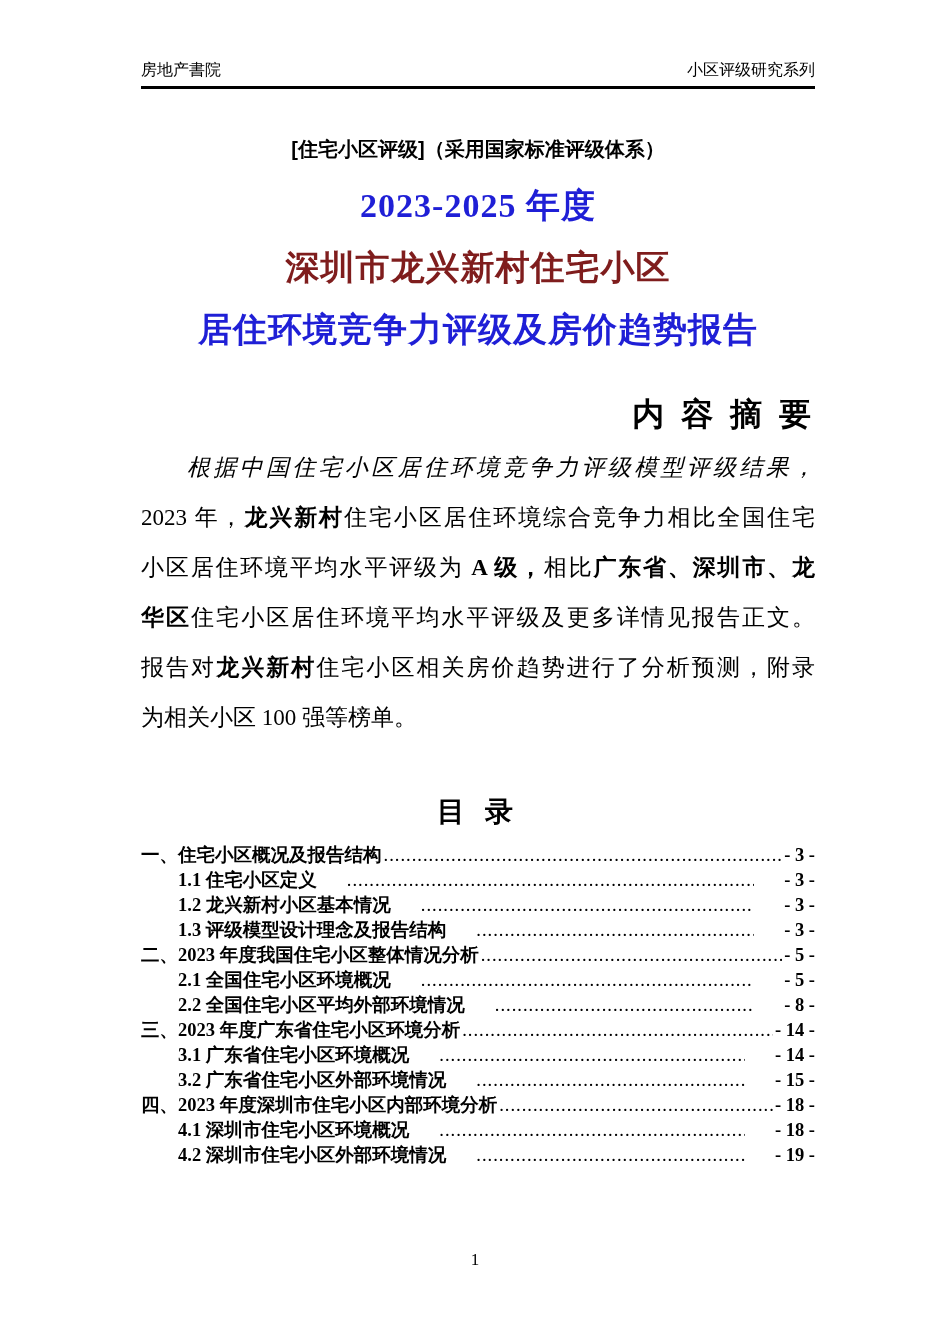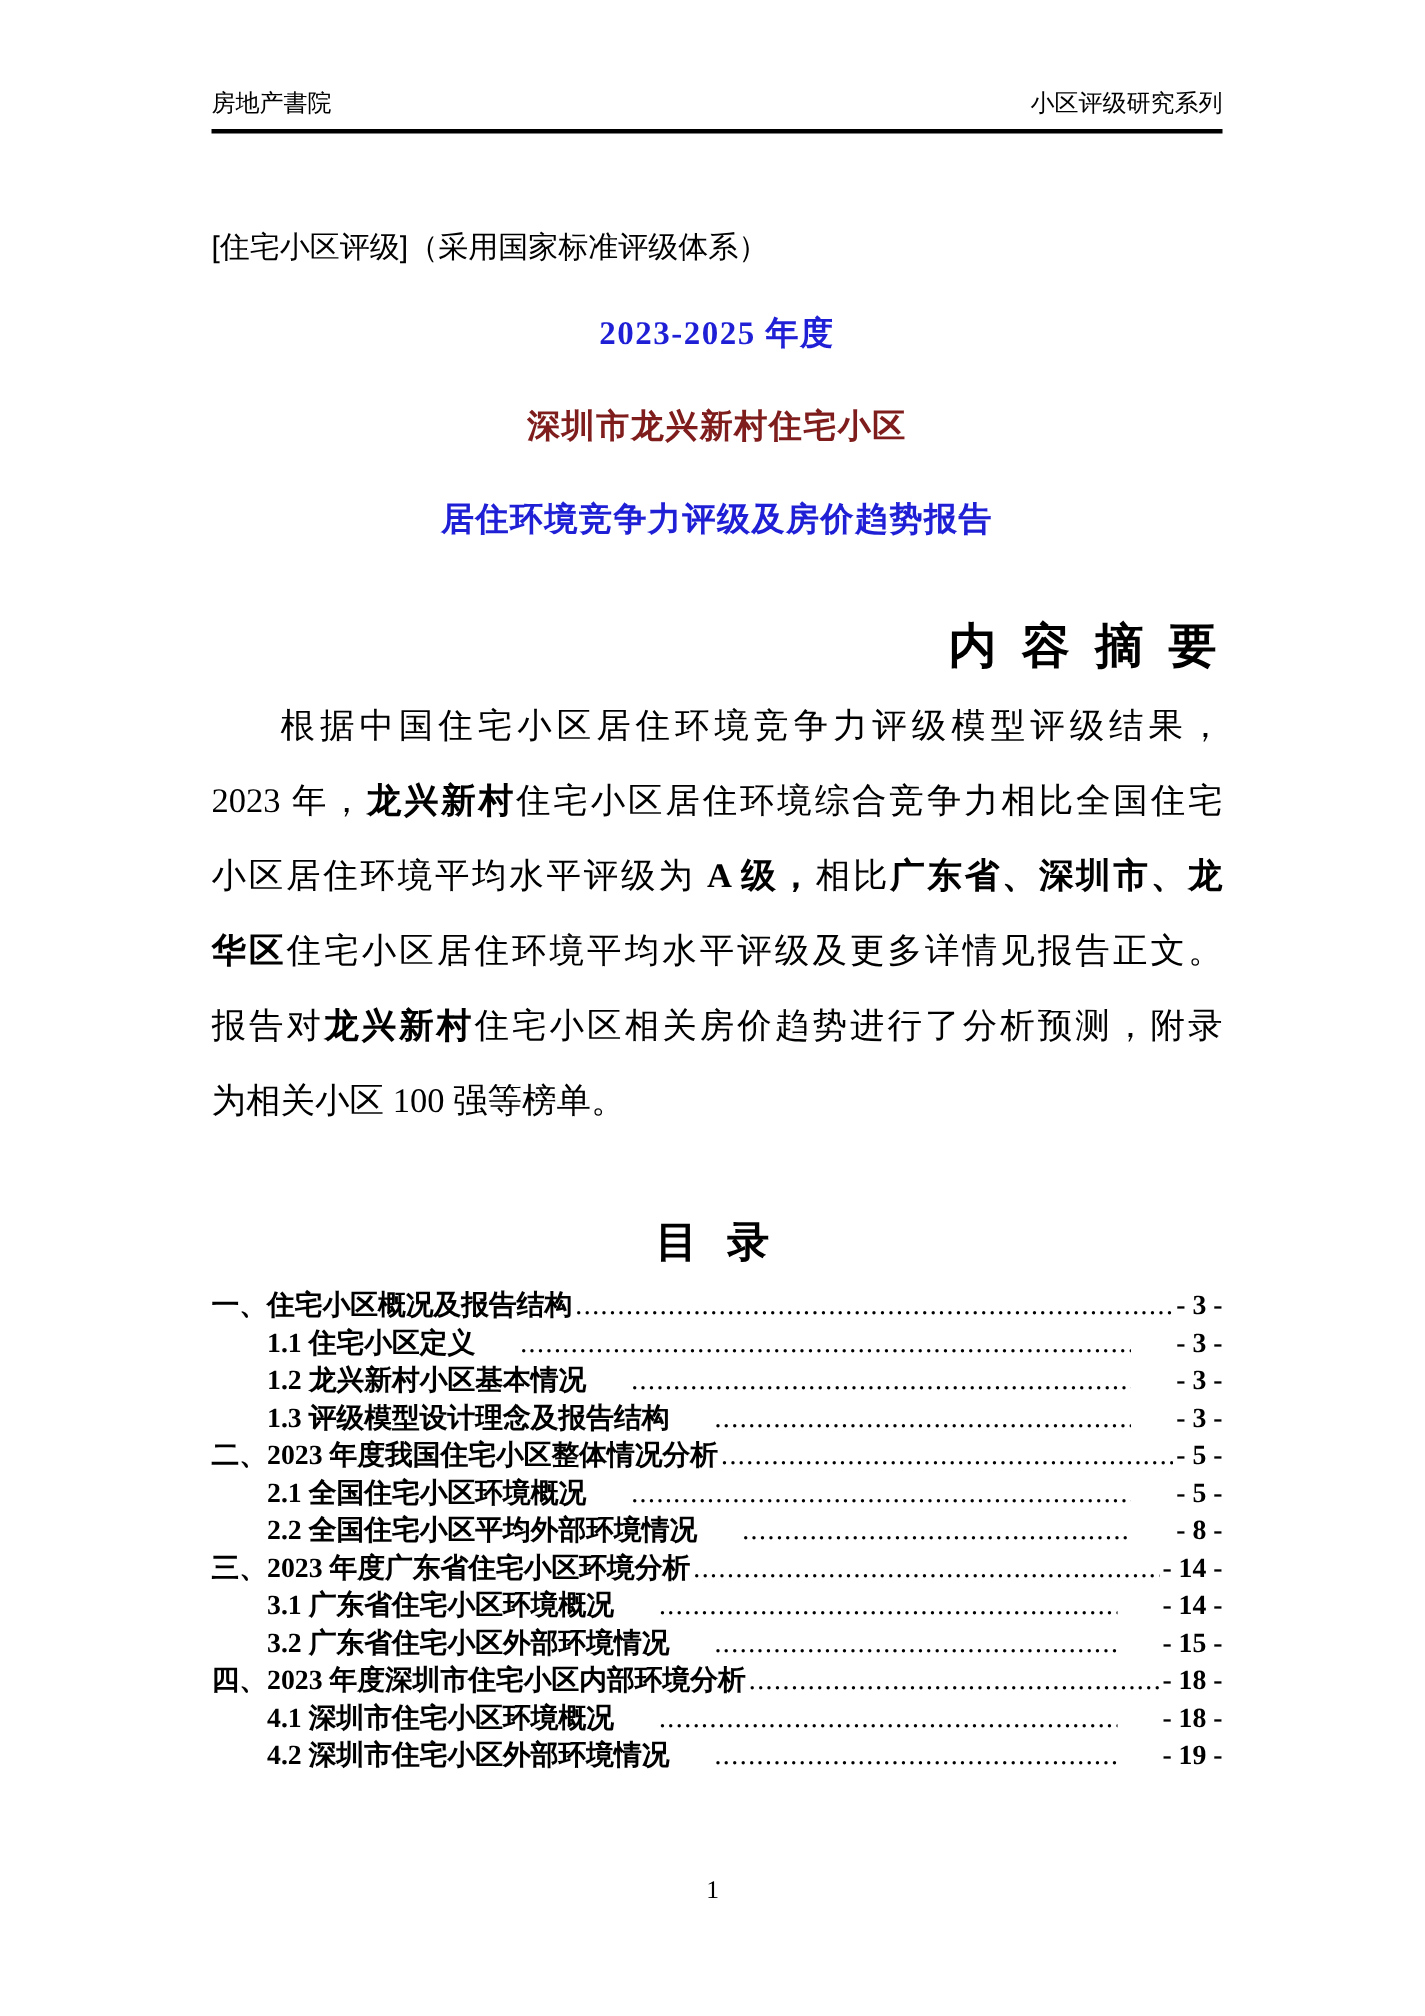--- a/index.html
+++ b/index.html
@@ -27,35 +27,36 @@
     margin-top: 60px;
     padding-bottom: 6px;
     border-bottom: 3px solid #000;
     font-family: "Liberation Sans", "DejaVu Sans", sans-serif;
     font-size: 16px;
     line-height: 20px;
   }
 
   
   .bracket-line {
-    margin-top: 64px;
-    font-family: "Liberation Sans", "DejaVu Sans", sans-serif;
-    font-weight: 400;
+    margin-top: 48px;
+    font-family: "Liberation Sans", "DejaVu Sans", sans-serif;
+    font-weight: 700;
     font-size: 20px;
     line-height: 24px;
+    text-align: center;
   }
 
   
   .title-block {
     margin-top: 14px;
     text-align: center;
     font-weight: 700;
   }
   .title-line {
-    font-size: 22px;
+    font-size: 34px;
     line-height: 62px;
     letter-spacing: 1px;
   }
   .title-line.small {
     font-size: 27px;
     line-height: 60px;
   }
 
   
   .summary-heading {
@@ -75,21 +76,21 @@
     line-height: 50px;
     height: 50px;
     white-space: nowrap;
   }
   .sum-line.justify {
     text-align: justify;
     text-align-last: justify;
     white-space: normal;
     overflow: hidden;
   }
-  .sum-line.indent { text-indent: 2em; }
+  .sum-line.indent { text-indent: 2em; font-style: italic; }
   .sum-bold { font-weight: 700; }
 
   
   .toc-heading {
     margin-top: 52px;
     text-align: center;
     font-family: "Liberation Sans", "DejaVu Sans", sans-serif;
     font-weight: 700;
     font-size: 28px;
     line-height: 34px;

